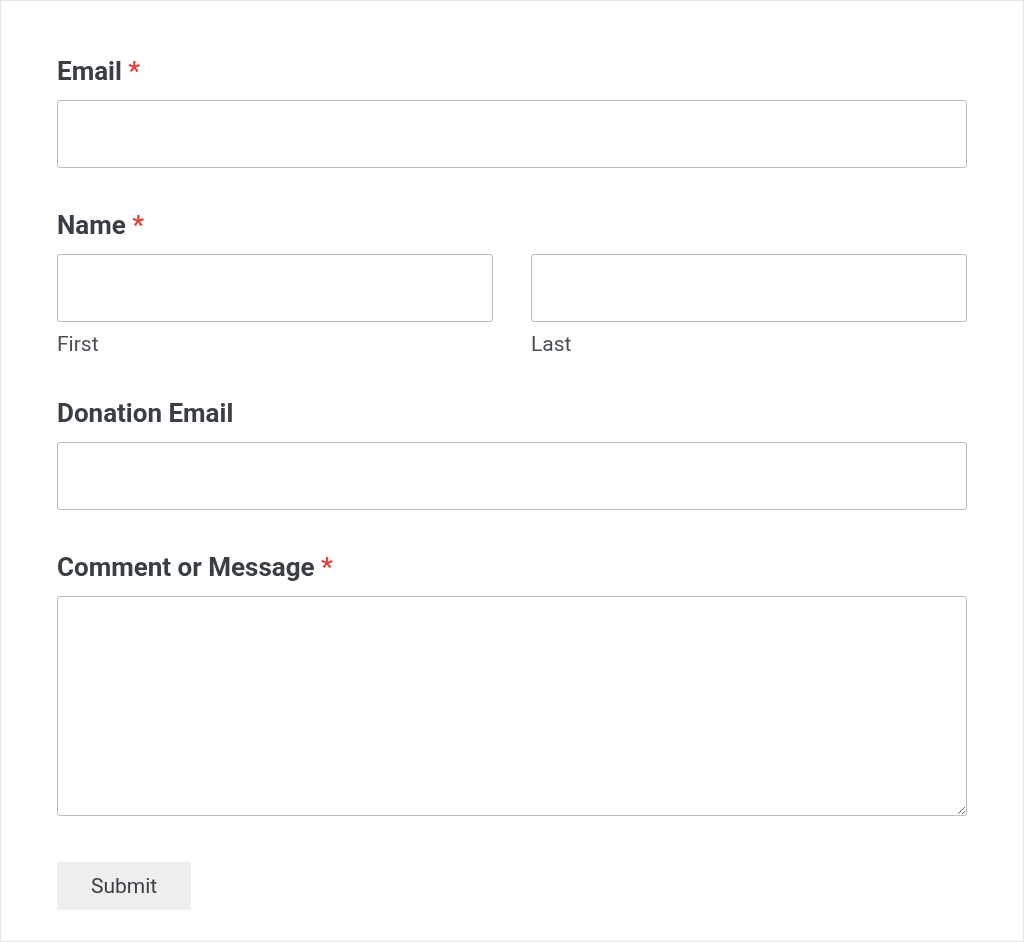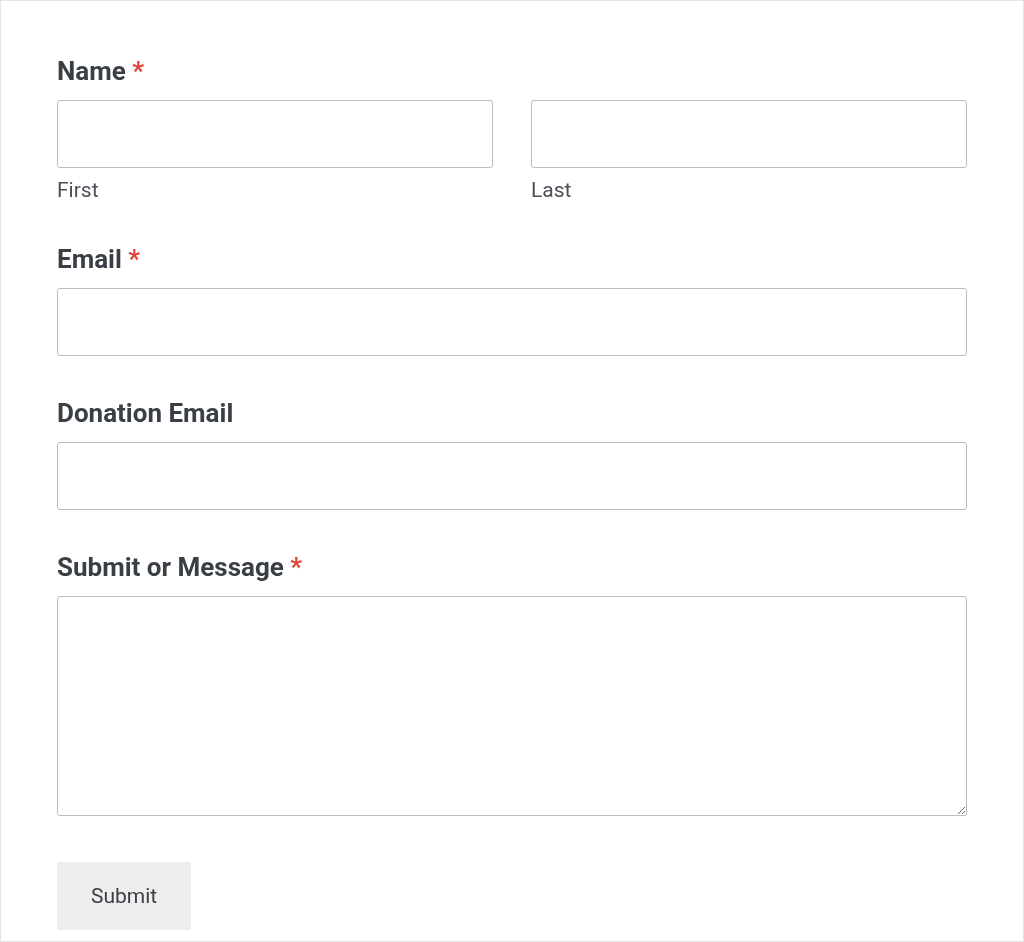--- a/index.html
+++ b/index.html
@@ -65,68 +65,68 @@
       padding: 12px 14px;
       font-size: 18px;
       font-family: inherit;
       background: #ffffff;
       color: #3a3f46;
       resize: both;
     }
     .submit-btn {
       background: #eeeeee;
       border: none;
-      padding: 22px 34px;
+      padding: 12px 34px;
       font-size: 21px;
       color: #3a3f46;
       cursor: pointer;
       font-family: inherit;
       border-radius: 2px;
     }
   </style>
 </head>
 <body>
 
 <form>
+
+  <div class="form-group">
+    <label class="field-label">
+      <span>Email</span>
+      <span class="required-asterisk">*</span>
+    </label>
+    <input type="email" value="" style="">
+  </div>
 
   <div class="form-group">
     <label class="field-label">
       <span>Name</span>
       <span class="required-asterisk">*</span>
     </label>
     <div class="name-row">
       <div class="name-col">
         <input type="text" value="" style="">
         <span class="sub-label">First</span>
       </div>
       <div class="name-col">
         <input type="text" value="" style="">
         <span class="sub-label">Last</span>
       </div>
     </div>
   </div>
 
   <div class="form-group">
     <label class="field-label">
-      <span>Email</span>
-      <span class="required-asterisk">*</span>
-    </label>
-    <input type="email" value="" style="">
-  </div>
-
-  <div class="form-group">
-    <label class="field-label">
       <span>Donation Email</span>
     </label>
     <input type="text" value="" style="">
   </div>
 
   <div class="form-group">
     <label class="field-label">
-      <span>Submit or Message</span>
+      <span>Comment or Message</span>
       <span class="required-asterisk">*</span>
     </label>
     <textarea value="" style=""></textarea>
   </div>
 
   <button type="button" class="submit-btn">Submit</button>
 
 </form>
 
 </body></html>

